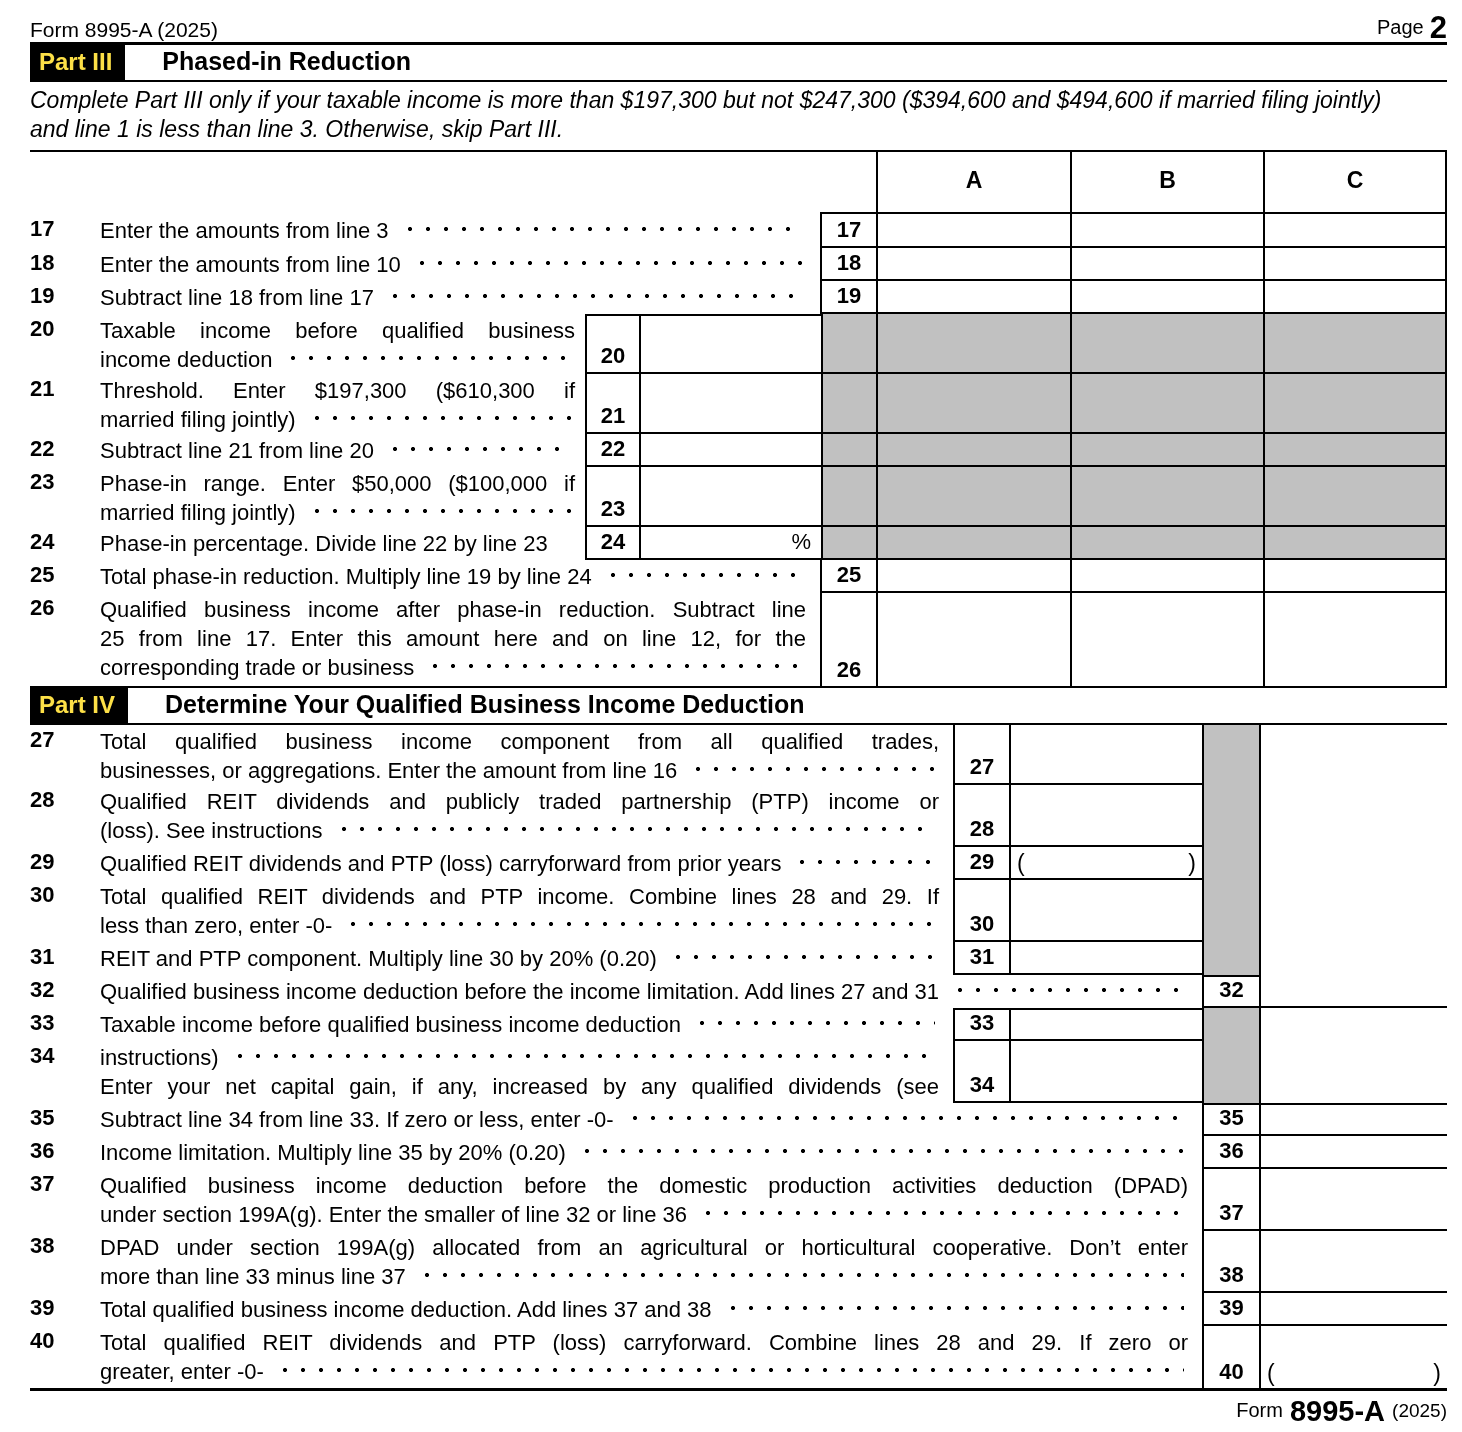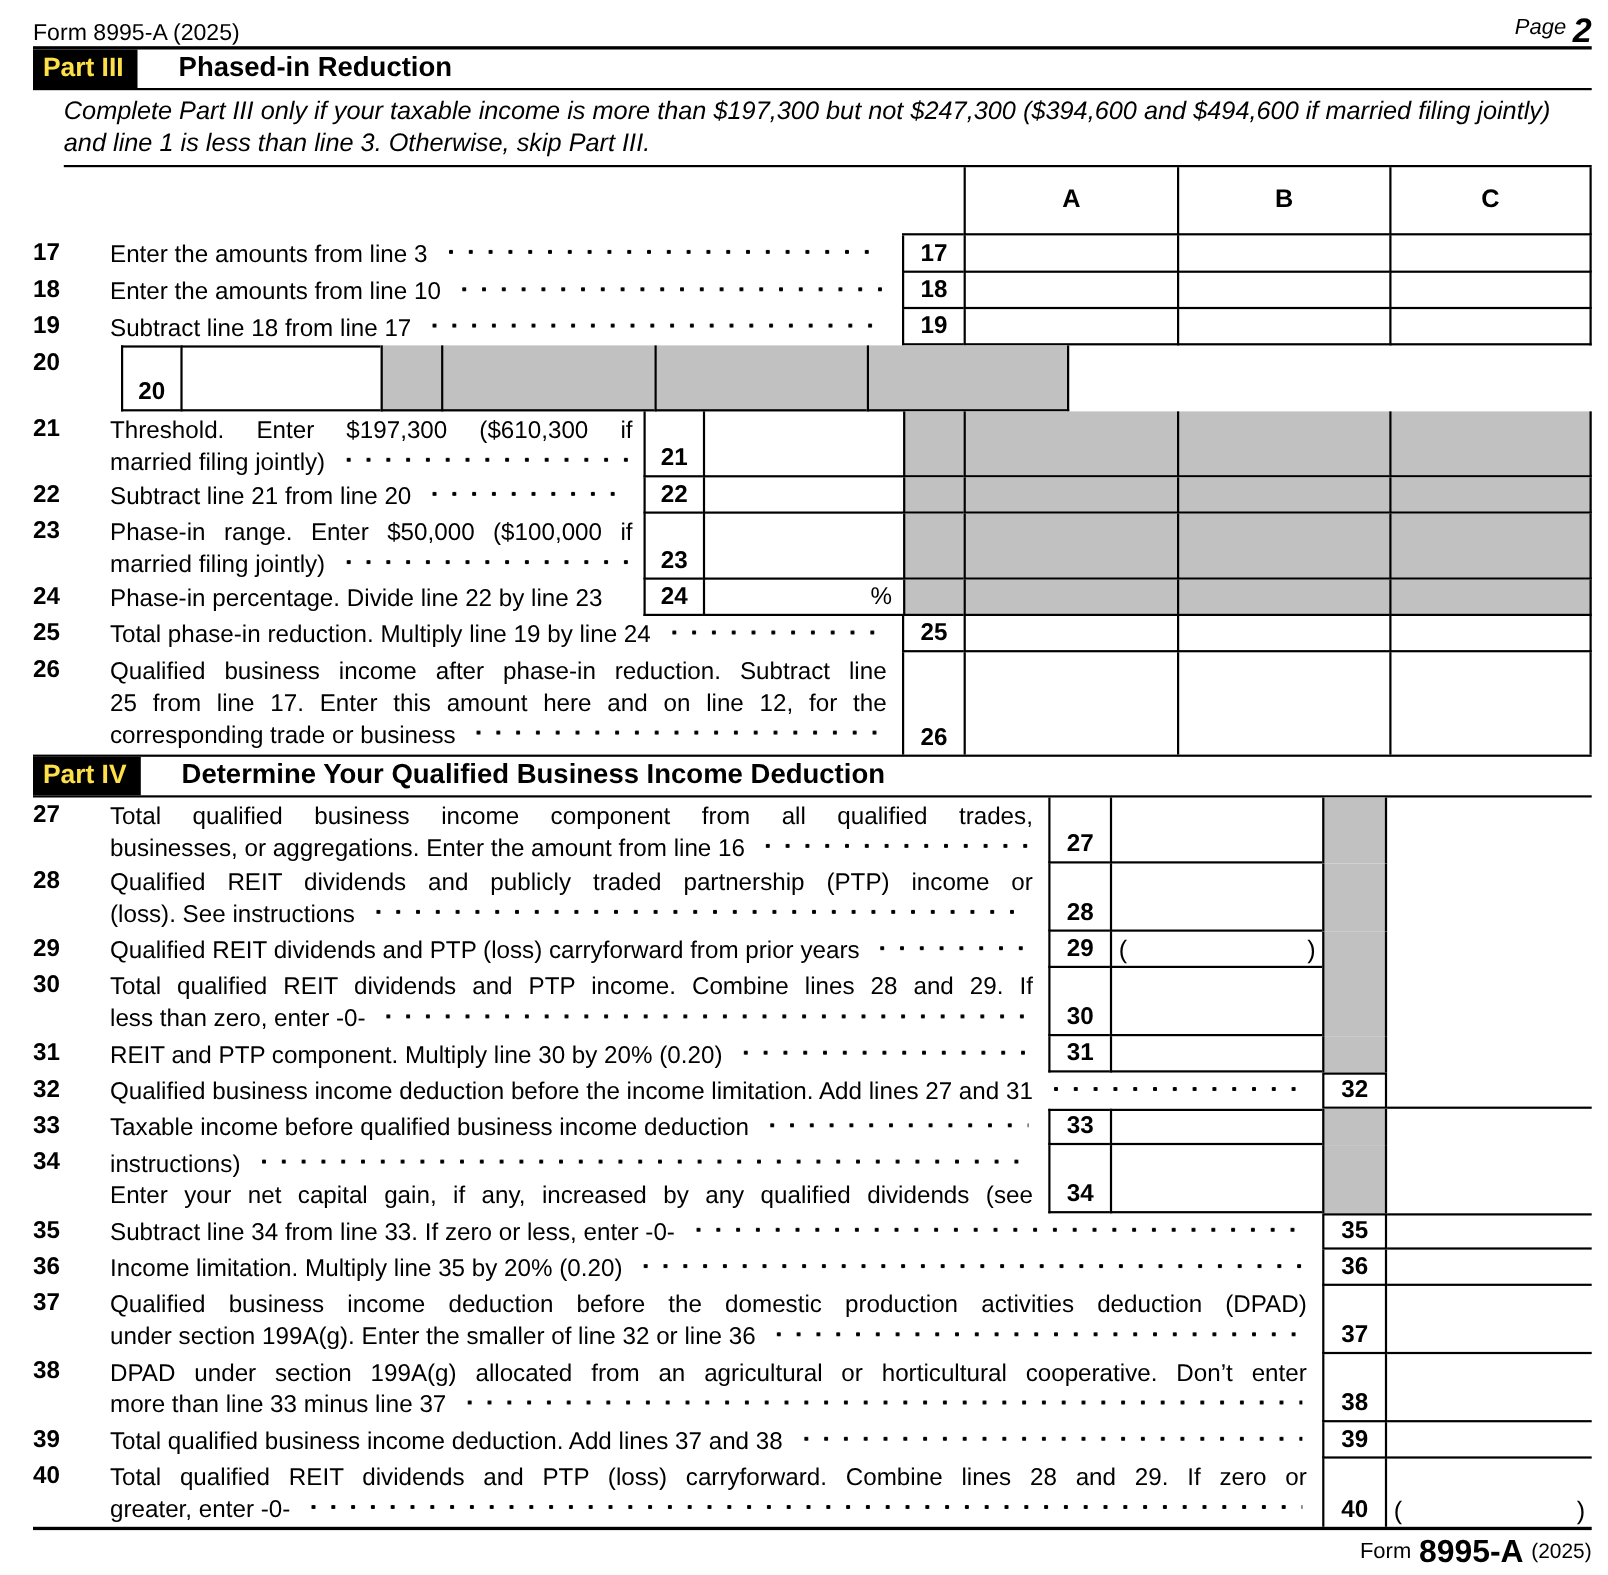--- a/index.html
+++ b/index.html
@@ -4,33 +4,33 @@
 <style>
   :root { --ink:#000000; --shade:#c1c1c1; --paper:#ffffff; }
   * { box-sizing:border-box; margin:0; padding:0; }
   html,body { background:#fff; }
   body { width:1462px; height:1432px; font-family:"Liberation Sans", sans-serif; color:var(--ink); }
   .page { width:1462px; height:1432px; background:var(--paper); padding:0 15px 16px 30px; overflow:hidden; }
 
   
   .tophdr { display:flex; justify-content:space-between; align-items:flex-end; padding-top:14px; height:42px; }
   .formid { font-size:21px; }
-  .pagewrap { display:flex; align-items:flex-start; gap:6px;font-style:italic; }
+  .pagewrap { display:flex; align-items:flex-end; gap:6px; }
   .pagelbl { font-size:20px; padding-bottom:3px; }
   .pagenum { font-size:31px; font-weight:bold; line-height:28px; }
 
   
   .partbar { display:flex; align-items:stretch; border-bottom:2px solid var(--ink); }
   .partbar.p3 { border-top:3px solid var(--ink); }
   .partbar.p4 { border-top:2px solid var(--ink); }
   .partbox { background:var(--ink); color:#fde047; font-weight:bold; font-size:24px; padding:1px 13px 3px 9px; display:flex; align-items:center; }
   .parttitle { font-weight:bold; font-size:25px; margin-left:37px; padding:2px 0 4px; }
 
   
-  .instr { font-style:italic; font-size:23px; line-height:29px; padding:4px 0 6px; border-bottom:2px solid var(--ink);margin-left:28px; }
+  .instr { font-style:italic; font-size:23px; line-height:29px; padding:4px 0 6px; border-bottom:2px solid var(--ink); }
 
   
   .r { display:flex; align-items:stretch; }
   .h33{height:33px} .h34{height:34px} .h60{height:60px} .h62{height:62px} .h93{height:93px} .hh{height:62px}
   .lnum { width:70px; font-weight:bold; font-size:22px; padding-top:2px; }
   .dline { line-height:29px; height:29px; font-size:22px; }
   .dline.j { text-align:justify; text-align-last:justify; }
   .fl { display:flex; }
   .fl > span { white-space:nowrap; }
   .leader { flex:1; margin-left:10px; margin-right:4px;
@@ -148,20 +148,27 @@
         </div>
     </div>
     <div class="bx">19</div>
     <div class="ca"></div>
     <div class="cb"></div>
     <div class="cc"></div>
   </div>
 
   <div class="r h60">
     <div class="lnum">20</div>
+    <div class="desc2">
+      <div class="dline j">Taxable income before qualified business</div>
+      <div class="dline fl">
+          <span>income deduction</span>
+          <span class="leader"></span>
+        </div>
+    </div>
     <div class="gap10"></div>
     <div class="ibx bt">20</div>
     <div class="ient bt"></div>
     <div class="g0"></div>
     <div class="gA"></div>
     <div class="gB"></div>
     <div class="gC"></div>
   </div>
 
   <div class="r h60">

